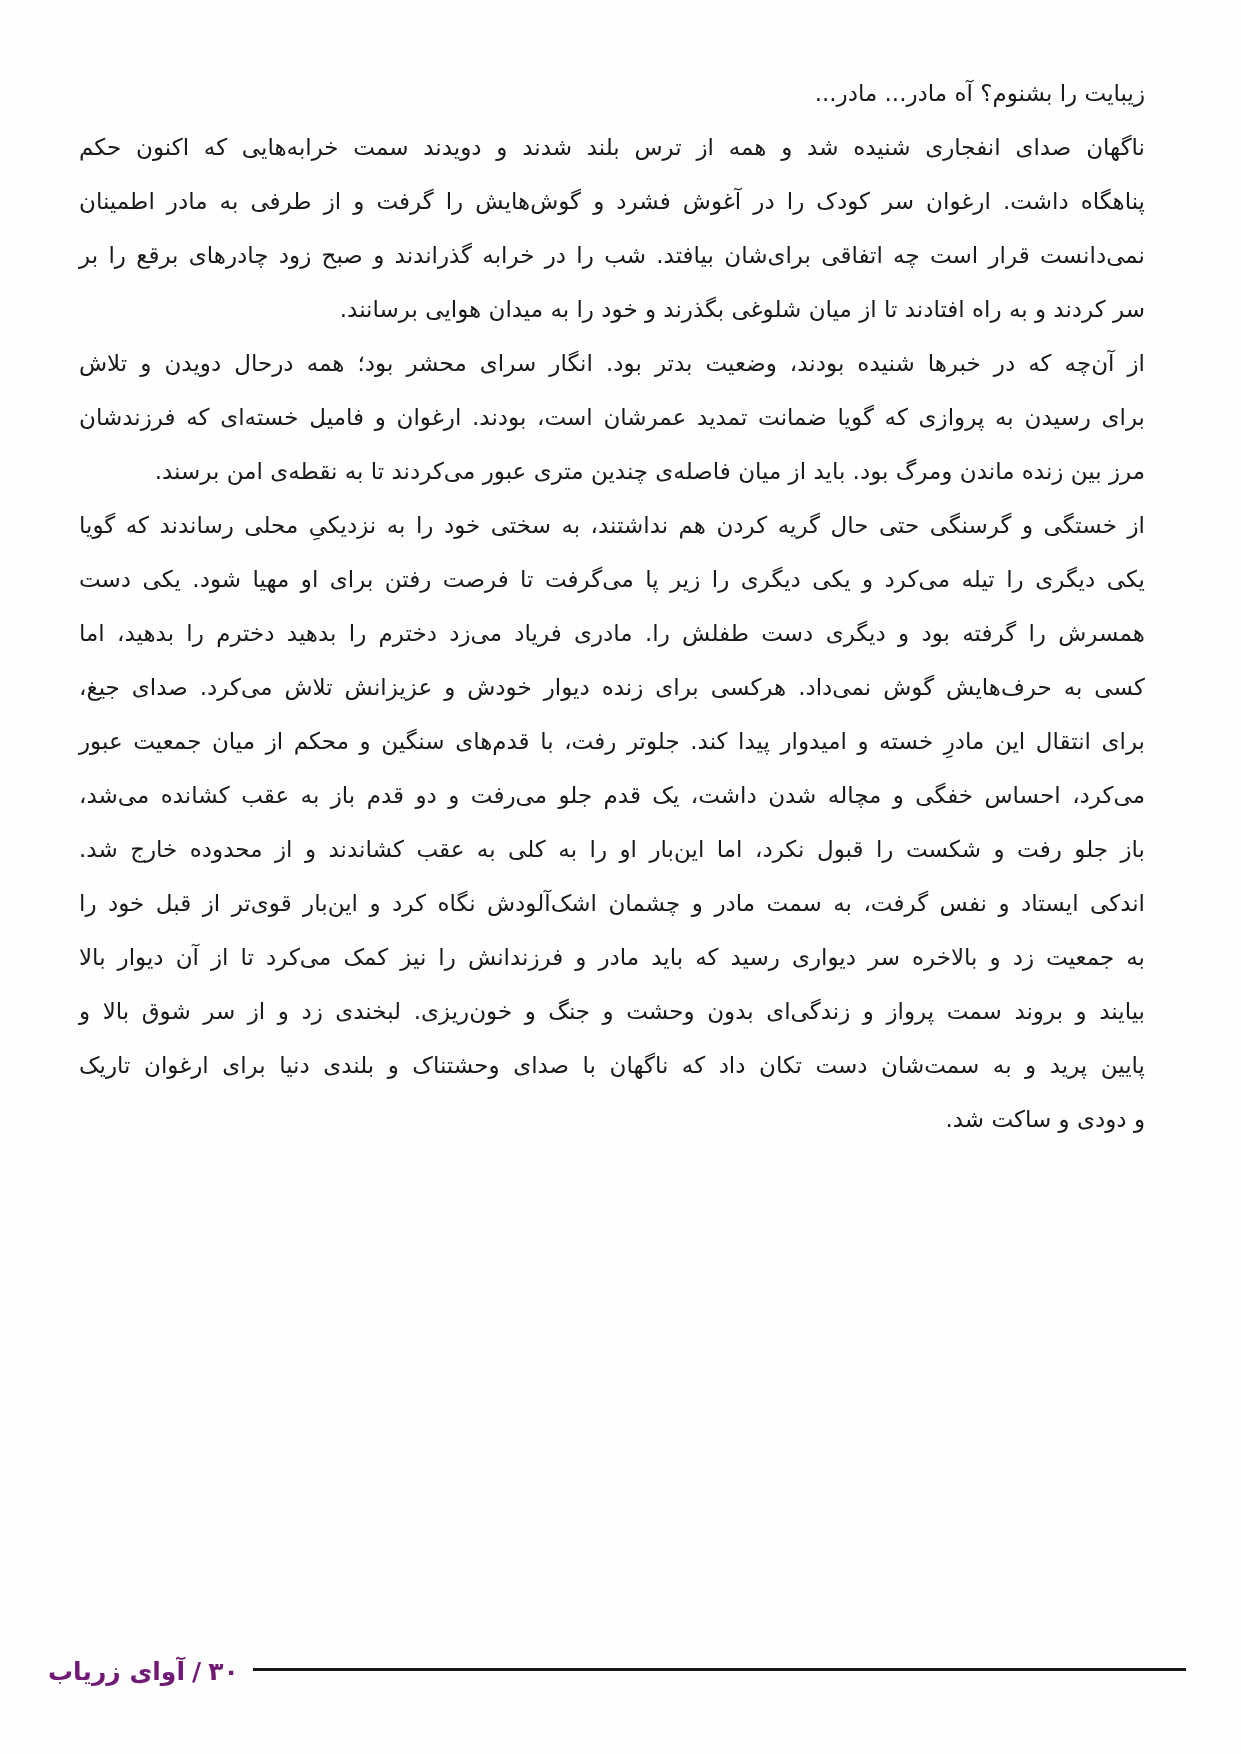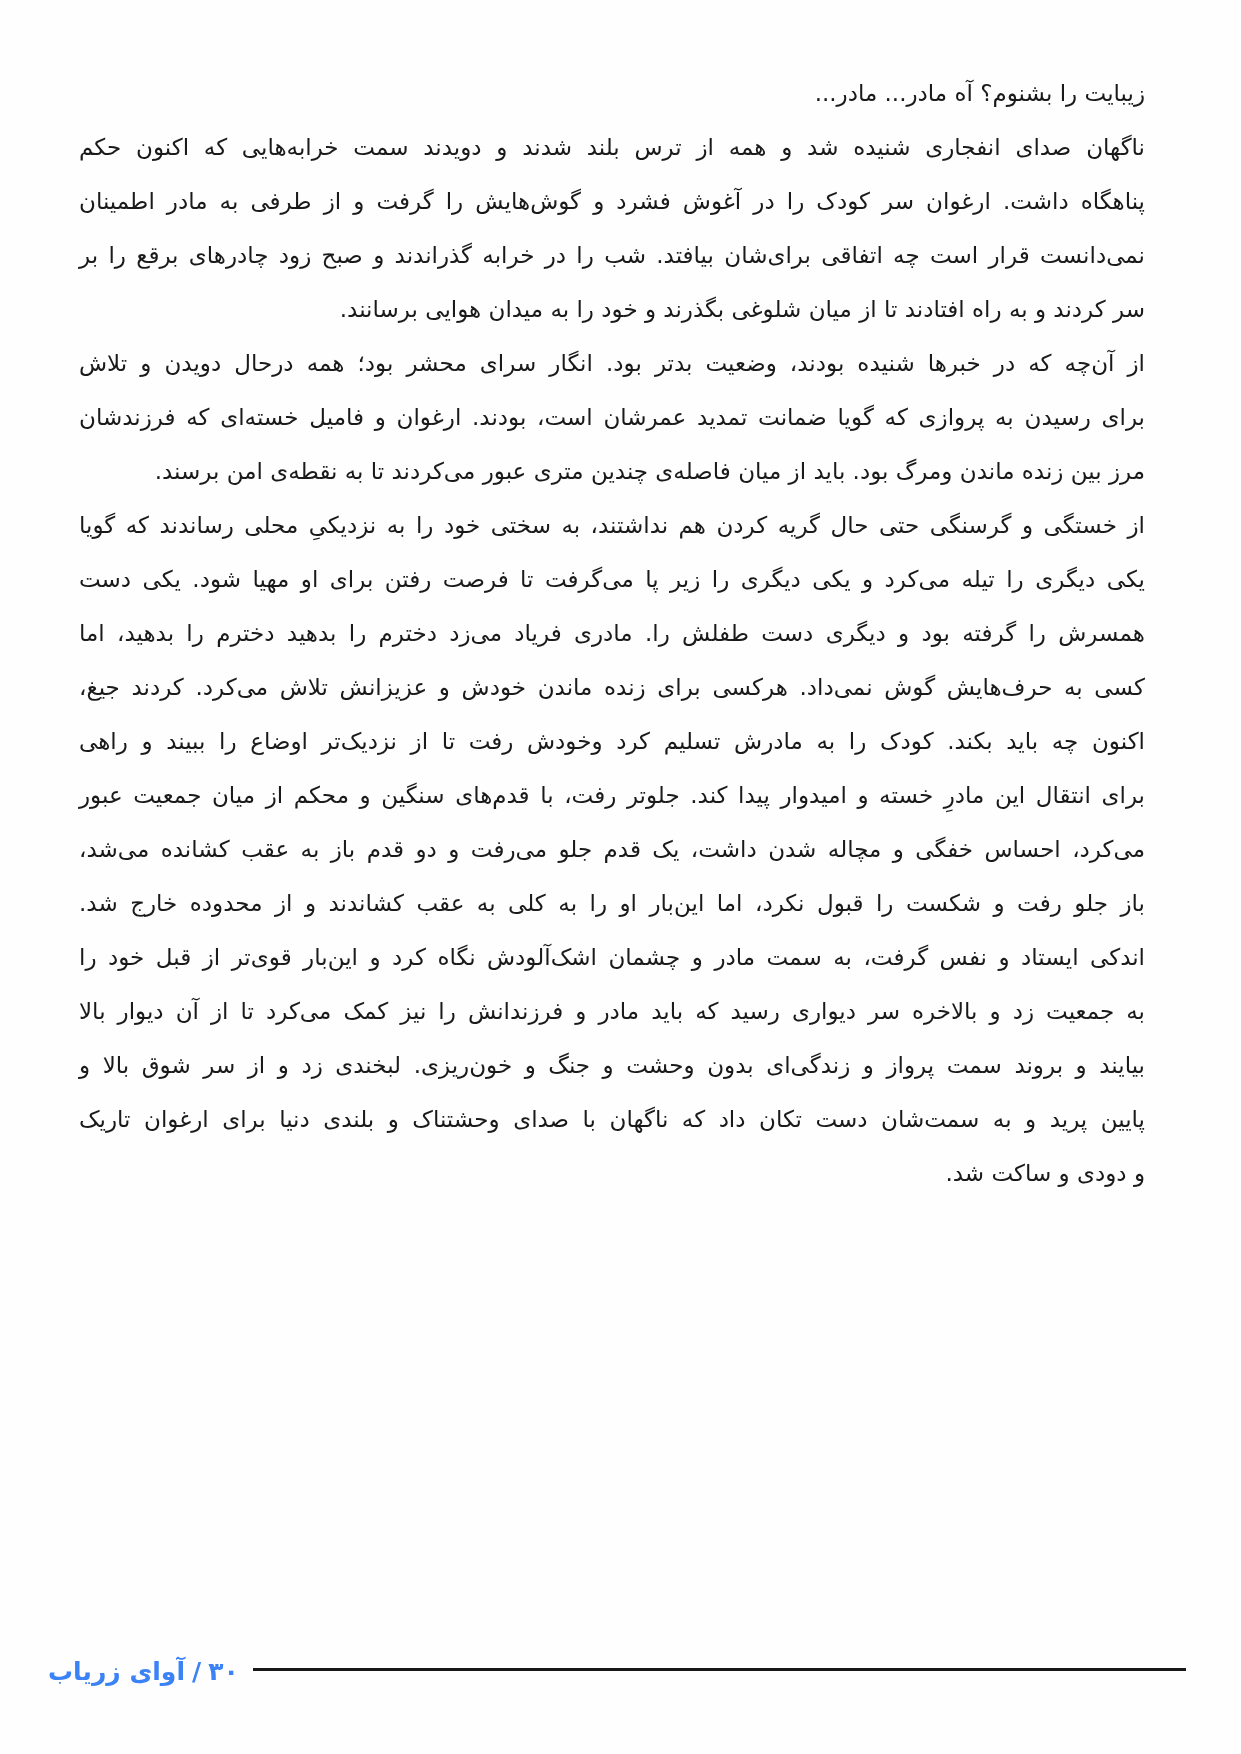--- a/index.html
+++ b/index.html
@@ -47,21 +47,21 @@
     align-items: center;
     direction: ltr;
   }
 
   .footer-label {
     direction: rtl;
     white-space: nowrap;
     font-weight: bold;
     font-size: 25px;
     line-height: 44px;
-    color: #3b82f6;
+    color: #701a75;
   }
 
   .footer-label .sep { margin: 0 7px; }
 
   .footer-rule {
     flex: 1 1 auto;
     height: 3px;
     background: #171717;
     margin-left: 14px;
     position: relative;
@@ -89,22 +89,21 @@
     <p class="paragraph">
       <span class="line" style="display:block">از آن‌چه که در خبرها شنیده بودند، وضعیت بدتر بود. انگار سرای محشر بود؛ همه درحال دویدن و تلاش</span>
       <span class="line" style="display:block">برای رسیدن به پروازی که گویا ضمانت تمدید عمرشان است، بودند. ارغوان و فامیل خسته‌ای که فرزندشان</span>
       <span class="line para-end" style="display:block">مرز بین زنده ماندن ومرگ بود. باید از میان فاصله‌ی چندین متری عبور می‌کردند تا به نقطه‌ی امن برسند.</span>
       <span class="line" style="display:block">از خستگی و گرسنگی حتی حال گریه کردن هم نداشتند، به سختی خود را به نزدیکیِ محلی رساندند که گویا</span>
     </p>
 
     <p class="paragraph">
       <span class="line" style="display:block">یکی دیگری را تیله می‌کرد و یکی دیگری را زیر پا می‌گرفت تا فرصت رفتن برای او مهیا شود. یکی دست</span>
       <span class="line" style="display:block">همسرش را گرفته بود و دیگری دست طفلش را. مادری فریاد می‌زد دخترم را بدهید دخترم را بدهید، اما</span>
-      <span class="line" style="display:block">کسی به حرف‌هایش گوش نمی‌داد. هرکسی برای زنده ماندن خودش و عزیزانش تلاش می‌کرد. کردند جیغ،</span>
-      <span class="line" style="display:block">اکنون چه باید بکند. کودک را به مادرش تسلیم کرد وخودش رفت تا از نزدیک‌تر اوضاع را ببیند و راهی</span>
+      <span class="line" style="display:block">کسی به حرف‌هایش گوش نمی‌داد. هرکسی برای زنده دیوار خودش و عزیزانش تلاش می‌کرد. صدای جیغ،</span>
       <span class="line" style="display:block">برای انتقال این مادرِ خسته و امیدوار پیدا کند. جلوتر رفت، با قدم‌های سنگین و محکم از میان جمعیت عبور</span>
       <span class="line" style="display:block">می‌کرد، احساس خفگی و مچاله شدن داشت، یک قدم جلو می‌رفت و دو قدم باز به عقب کشانده می‌شد،</span>
       <span class="line" style="display:block">باز جلو رفت و شکست را قبول نکرد، اما این‌بار او را به کلی به عقب کشاندند و از محدوده خارج شد.</span>
       <span class="line" style="display:block">اندکی ایستاد و نفس گرفت، به سمت مادر و چشمان اشک‌آلودش نگاه کرد و این‌بار قوی‌تر از قبل خود را</span>
       <span class="line" style="display:block">به جمعیت زد و بالاخره سر دیواری رسید که باید مادر و فرزندانش را نیز کمک می‌کرد تا از آن دیوار بالا</span>
       <span class="line" style="display:block">بیایند و بروند سمت پرواز و زندگی‌ای بدون وحشت و جنگ و خون‌ریزی. لبخندی زد و از سر شوق بالا و</span>
       <span class="line" style="display:block">پایین پرید و به سمت‌شان دست تکان داد که ناگهان با صدای وحشتناک و بلندی دنیا برای ارغوان تاریک</span>
       <span class="line para-end" style="display:block">و دودی و ساکت شد.</span>
     </p>
 

